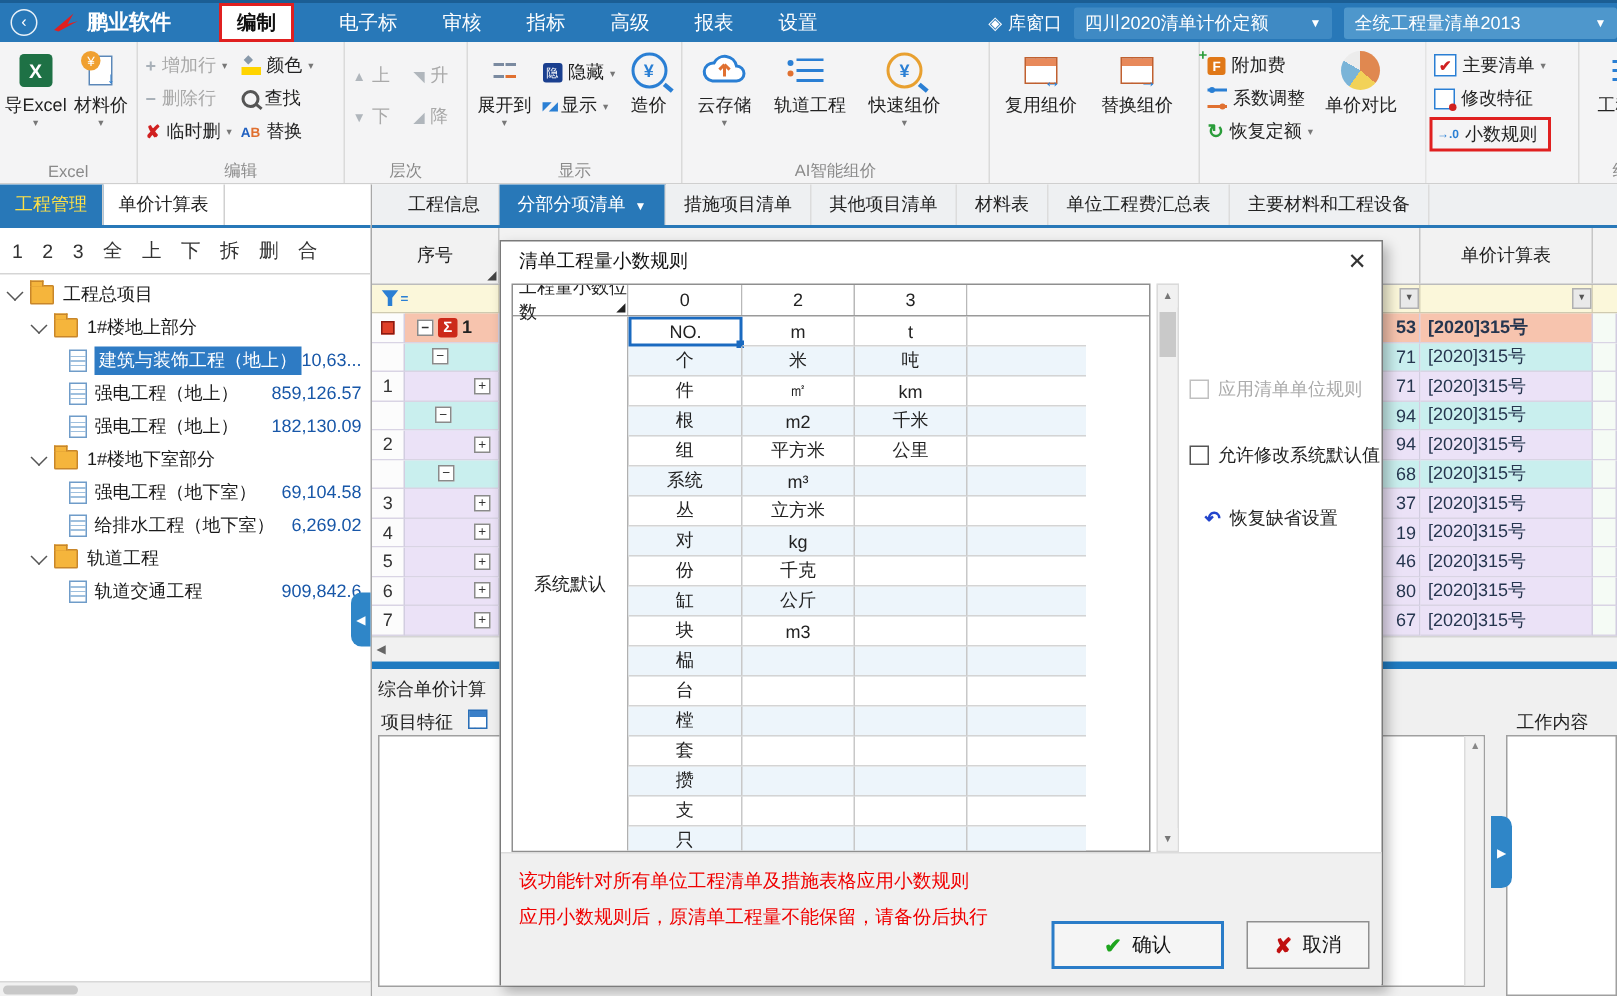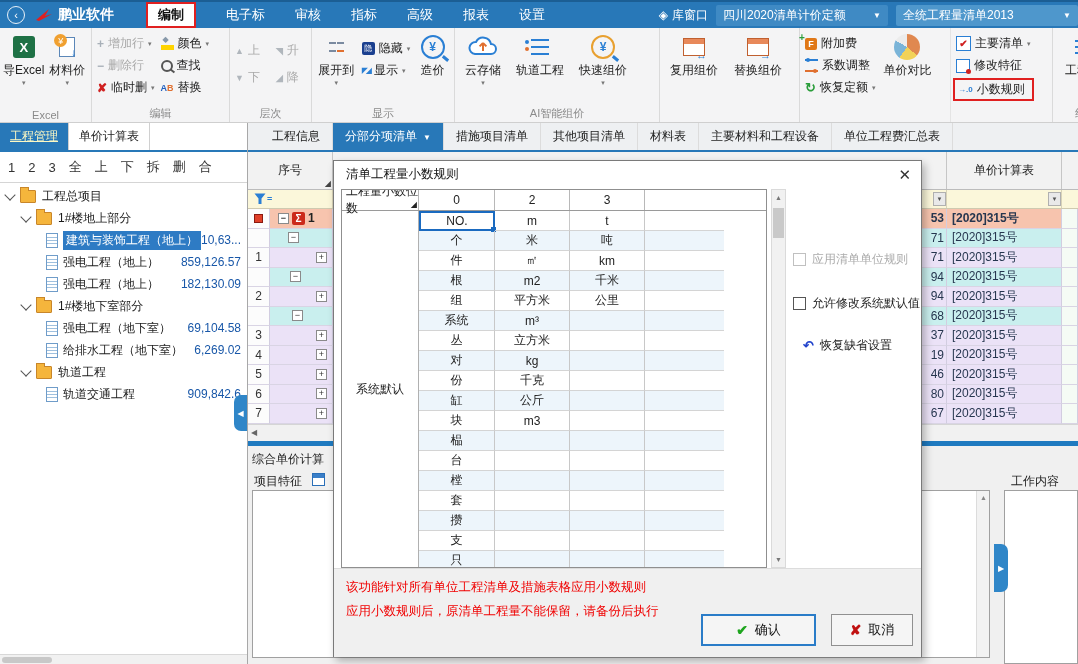--- a/index.html
+++ b/index.html
@@ -70,21 +70,21 @@
   .ic-dec{font-size:8px;color:#2a7fd4;font-weight:bold;white-space:nowrap;}
   .ic-chk3{width:16px;height:14px;background:repeating-linear-gradient(#2a7fd4 0 2px,transparent 2px 6px);position:relative;}
   .ic-chk3:after{content:"✔";position:absolute;right:-4px;bottom:-5px;color:#d02020;font-size:11px;font-weight:bold;}
   .ic-cloud svg{display:block;}
   
   .content{position:absolute;left:0;top:123px;width:1078px;height:541px;}
   
   .lpanel{position:absolute;left:0;top:0;width:248px;height:541px;background:#fff;border-right:1px solid #a8a8a8;box-sizing:border-box;}
   .ltabs{height:29px;border-bottom:2px solid #2878b8;display:flex;box-sizing:border-box;background:#fff;}
   .ltab{height:27px;line-height:27px;padding:0 10px;font-size:12px;border-right:1px solid #d0d0d0;}
-  .ltab.active{background:#2878b8;color:#fef9c3;text-decoration:underline;}
+  .ltab.active{background:#2878b8;color:#fde047;}
   .ltoolbar{height:30px;display:flex;align-items:center;gap:13px;padding-left:8px;font-size:13px;color:#333;border-bottom:1px solid #d5d5d5;}
   .tree{position:absolute;left:0;top:62px;right:1px;bottom:10px;overflow:hidden;}
   .titem{height:22px;display:flex;align-items:center;white-space:nowrap;}
   .chev{width:7px;height:7px;border-right:1.5px solid #555;border-bottom:1.5px solid #555;transform:rotate(45deg);margin:-3px 6px 0 0;flex:none;}
   .folder{width:14px;height:11px;background:#f5b53c;border:1px solid #c8862a;border-radius:1px;position:relative;margin-right:6px;flex:none;}
   .folder:before{content:"";position:absolute;left:-1px;top:-4px;width:7px;height:3px;background:#f5b53c;border:1px solid #c8862a;border-bottom:none;}
   .file{width:10px;height:13px;background:linear-gradient(#fff 0 3px,#9fc0de 3px 4px,#fff 4px 6px,#9fc0de 6px 7px,#fff 7px 9px,#9fc0de 9px 10px,#fff 10px);border:1px solid #6f9cc9;margin-right:5px;flex:none;}
   .tlabel{font-size:12px;color:#1a1a1a;}
   .tlabel.sel{background:#2e7bc4;color:#fff;padding:1px 3px;}
   .tamount{margin-left:auto;padding-right:5px;color:#1857a8;font-size:12px;}
@@ -515,22 +515,22 @@
         </div>
     </div>
 
     <div class="main">
       <div class="mtabs">
         <div class="mtab">工程信息</div>
         <div class="mtab active"><span>分部分项清单</span><span class="dd">▼</span></div>
         <div class="mtab">措施项目清单</div>
         <div class="mtab">其他项目清单</div>
         <div class="mtab">材料表</div>
+        <div class="mtab">单位工程费汇总表</div>
         <div class="mtab">主要材料和工程设备</div>
-        <div class="mtab">单位工程费汇总表</div>
       </div>
 
       <div class="ghead">
         <div class="gh" style="left:0;width:85px">
             <span>序号</span>
             <span class="corner">◢</span>
           </div>
         <div class="gh" style="left:85px;width:589px;border-right:none"></div>
         <div class="gh" style="left:674px;width:25px"></div>
         <div class="gh" style="left:699px;width:115px">

